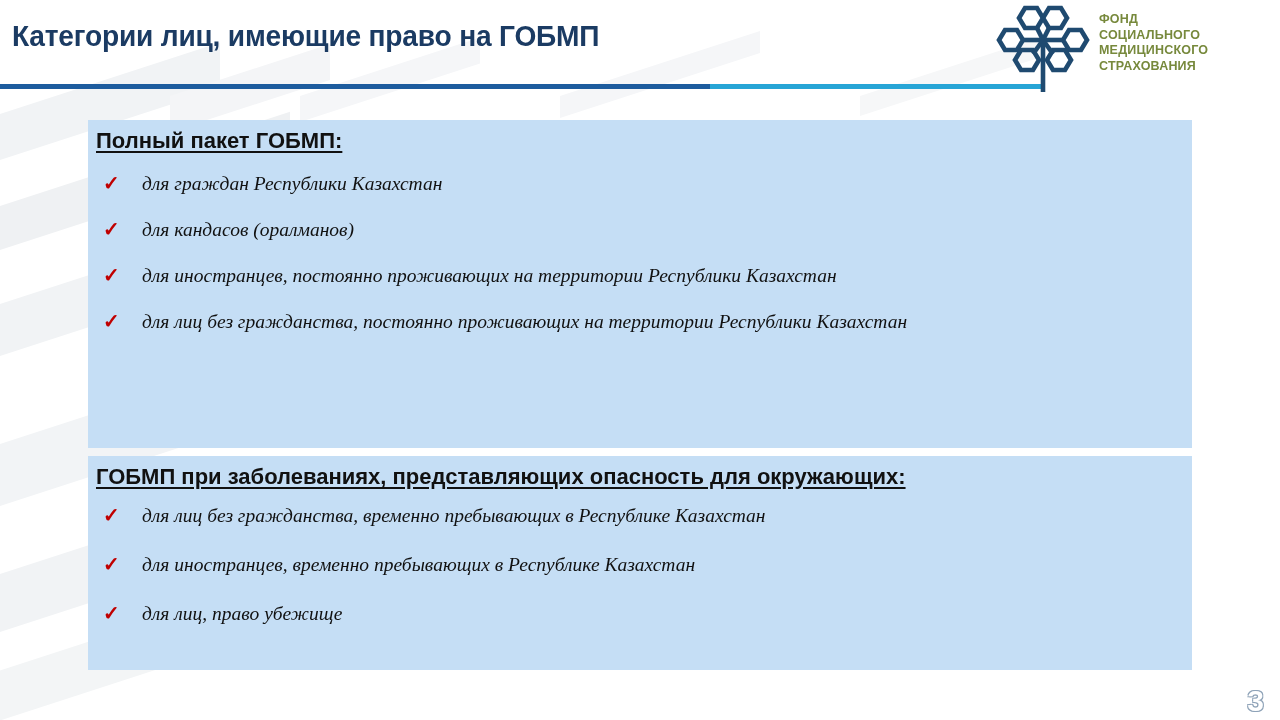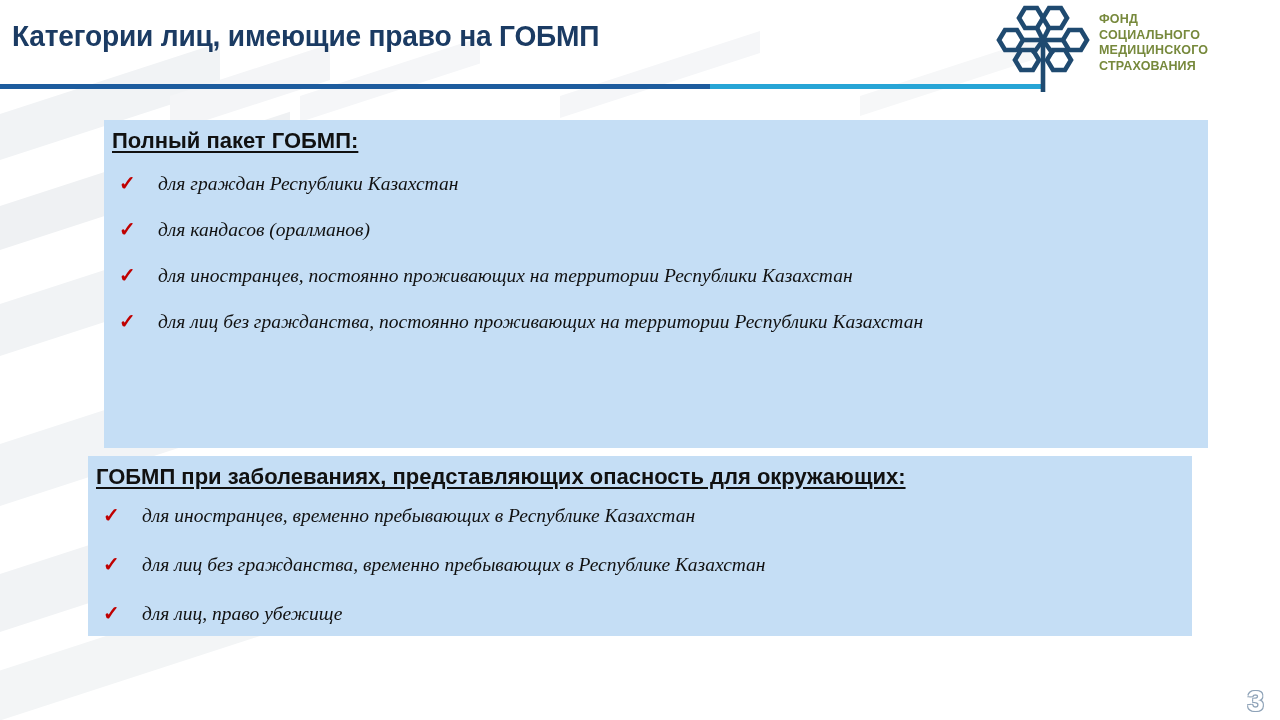--- a/index.html
+++ b/index.html
@@ -111,30 +111,30 @@
     font-family: "Liberation Sans", sans-serif;
   }
   .logo-text div { white-space: nowrap; }
 
   
   .panel {
     position: absolute;
     background: #c5def5;
   }
   .panel.box-1 {
-    left: 104px;
+    left: 88px;
     top: 120px;
     width: 1104px;
     height: 328px;
   }
   .panel.box-2 {
     left: 88px;
     top: 456px;
     width: 1104px;
-    height: 180px;
+    height: 214px;
   }
   .panel-heading {
     position: absolute;
     left: 8px;
     top: 8px;
     font-size: 22px;
     font-weight: bold;
     color: #111111;
     text-decoration: underline;
     text-underline-offset: 3px;
@@ -284,25 +284,25 @@
       </div>
 
     </div>
   </div>
 
   <div class="panel box-2">
     <div class="panel-heading">ГОБМП при заболеваниях, представляющих опасность для окружающих:</div>
     <div class="panel-list">
 
       <div class="bullet-row">
+        <span class="check-icon">✓</span><span class="bullet-text">для лиц без гражданства, временно пребывающих в Республике Казахстан</span>
+      </div>
+
+      <div class="bullet-row">
         <span class="check-icon">✓</span><span class="bullet-text">для иностранцев, временно пребывающих в Республике Казахстан</span>
-      </div>
-
-      <div class="bullet-row">
-        <span class="check-icon">✓</span><span class="bullet-text">для лиц без гражданства, временно пребывающих в Республике Казахстан</span>
       </div>
 
       <div class="bullet-row">
         <span class="check-icon">✓</span><span class="bullet-text">для лиц, право убежище</span>
       </div>
 
     </div>
   </div>
 
   <div class="page-number">3</div>

